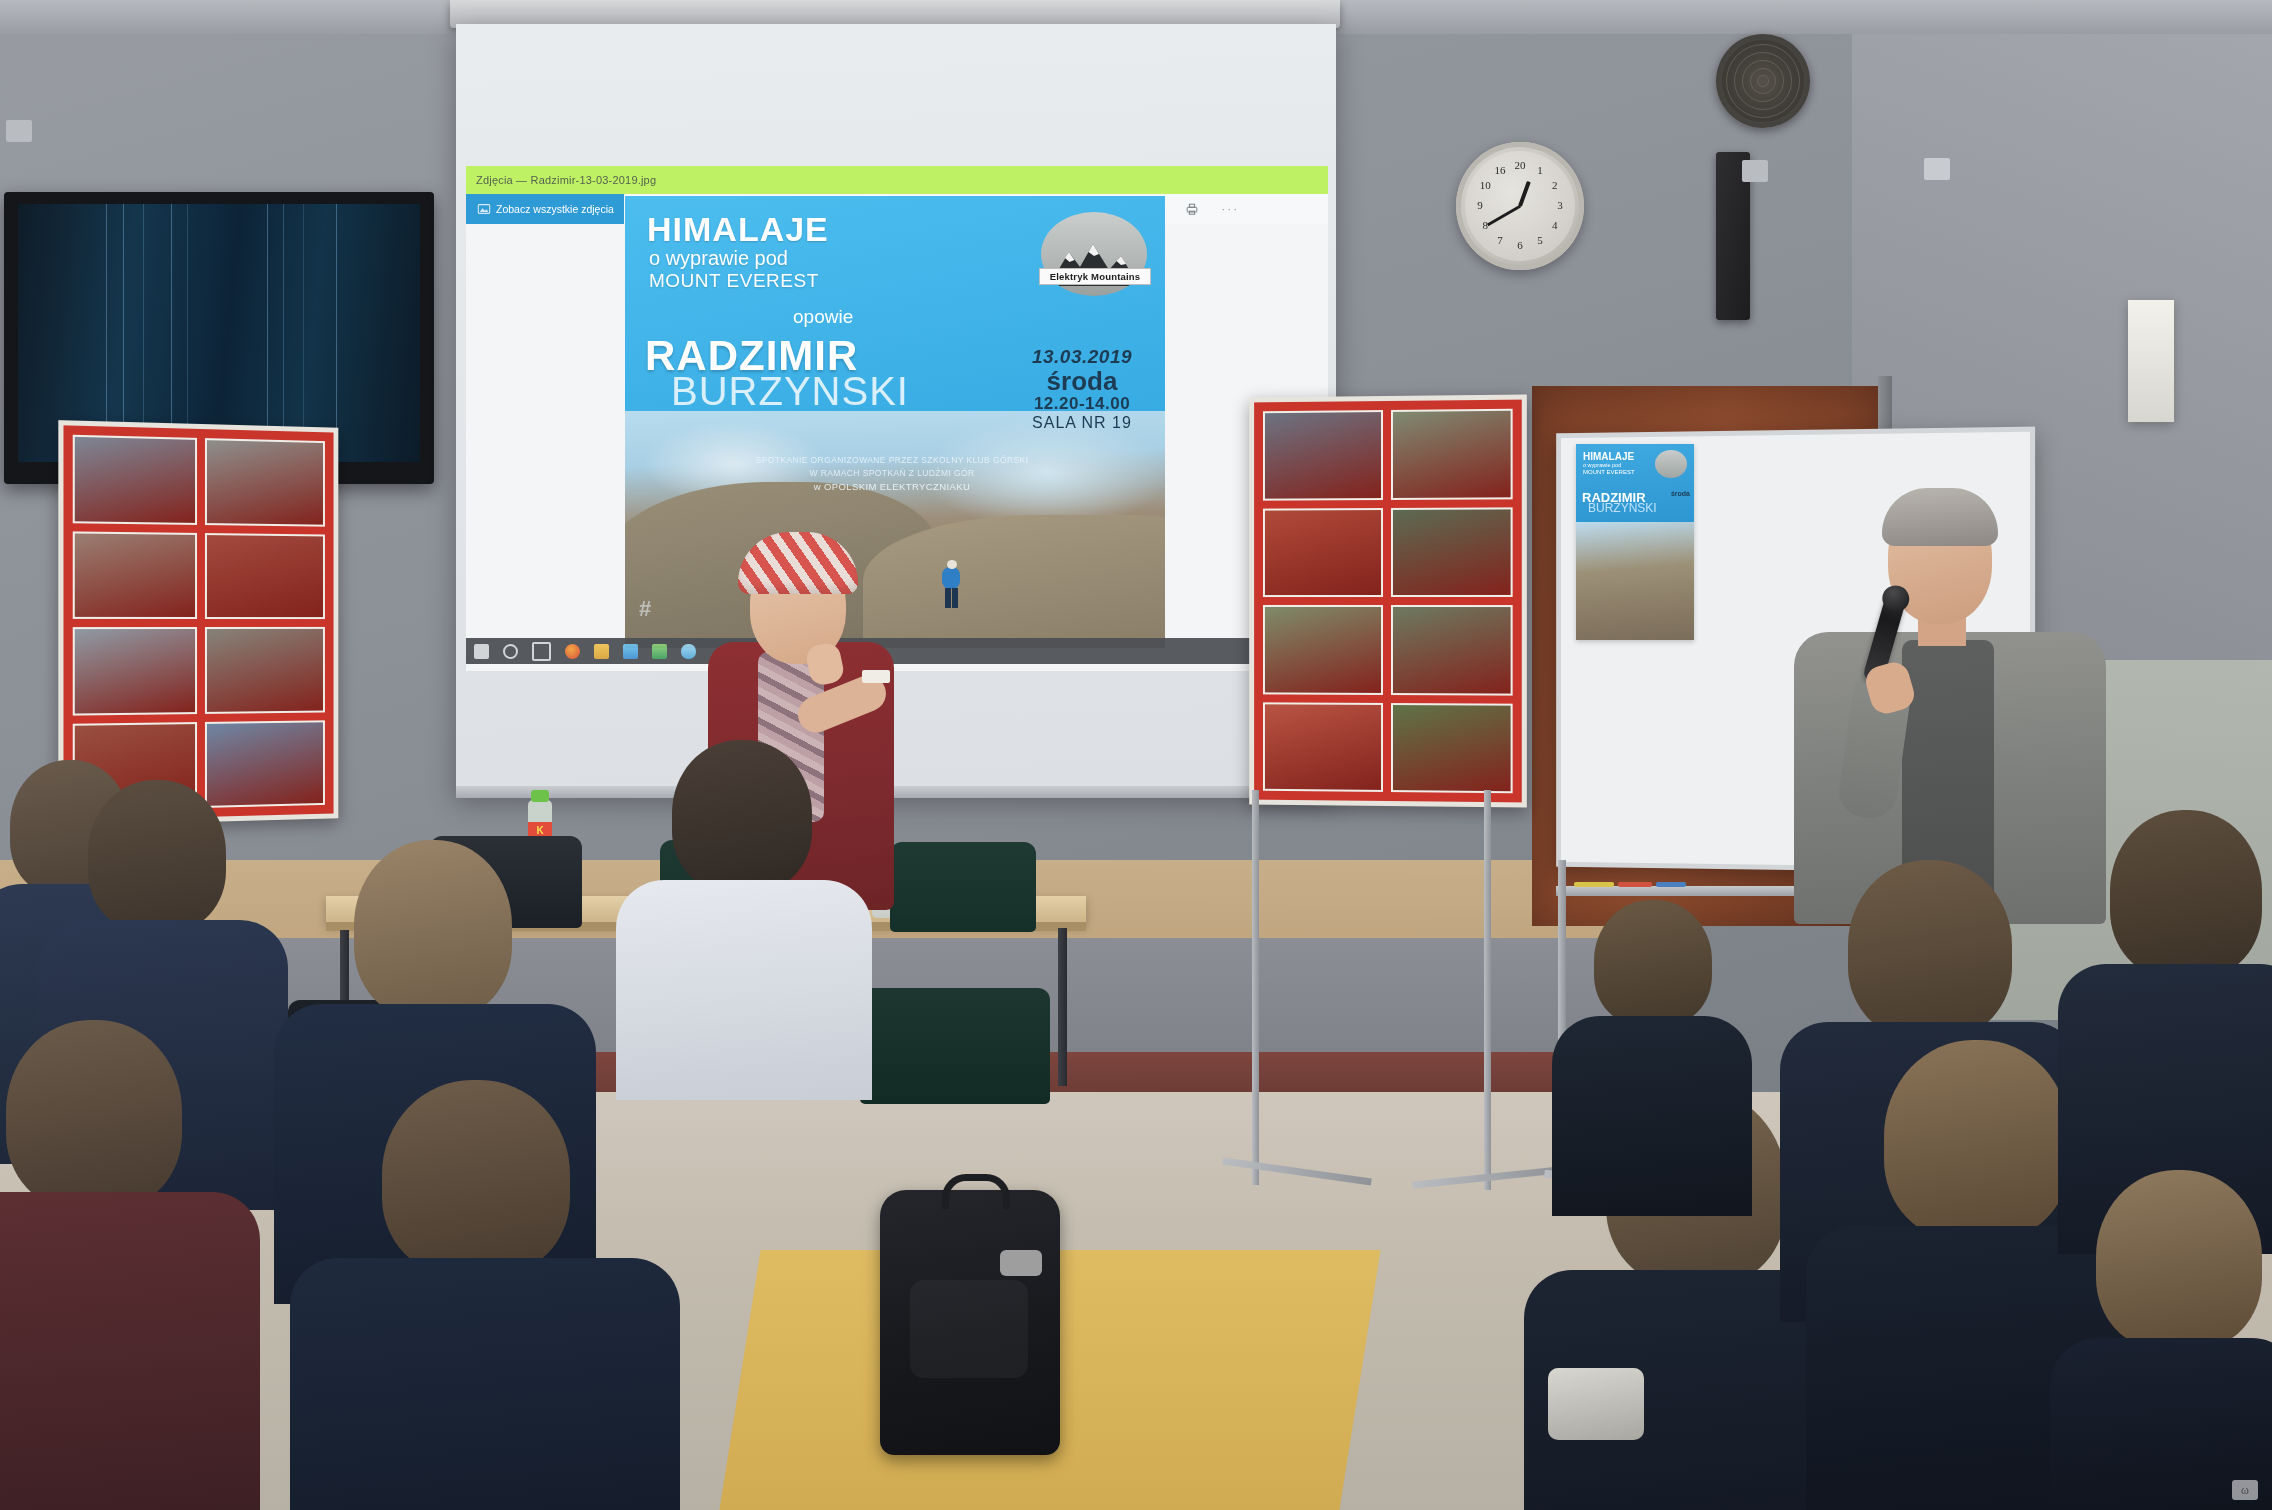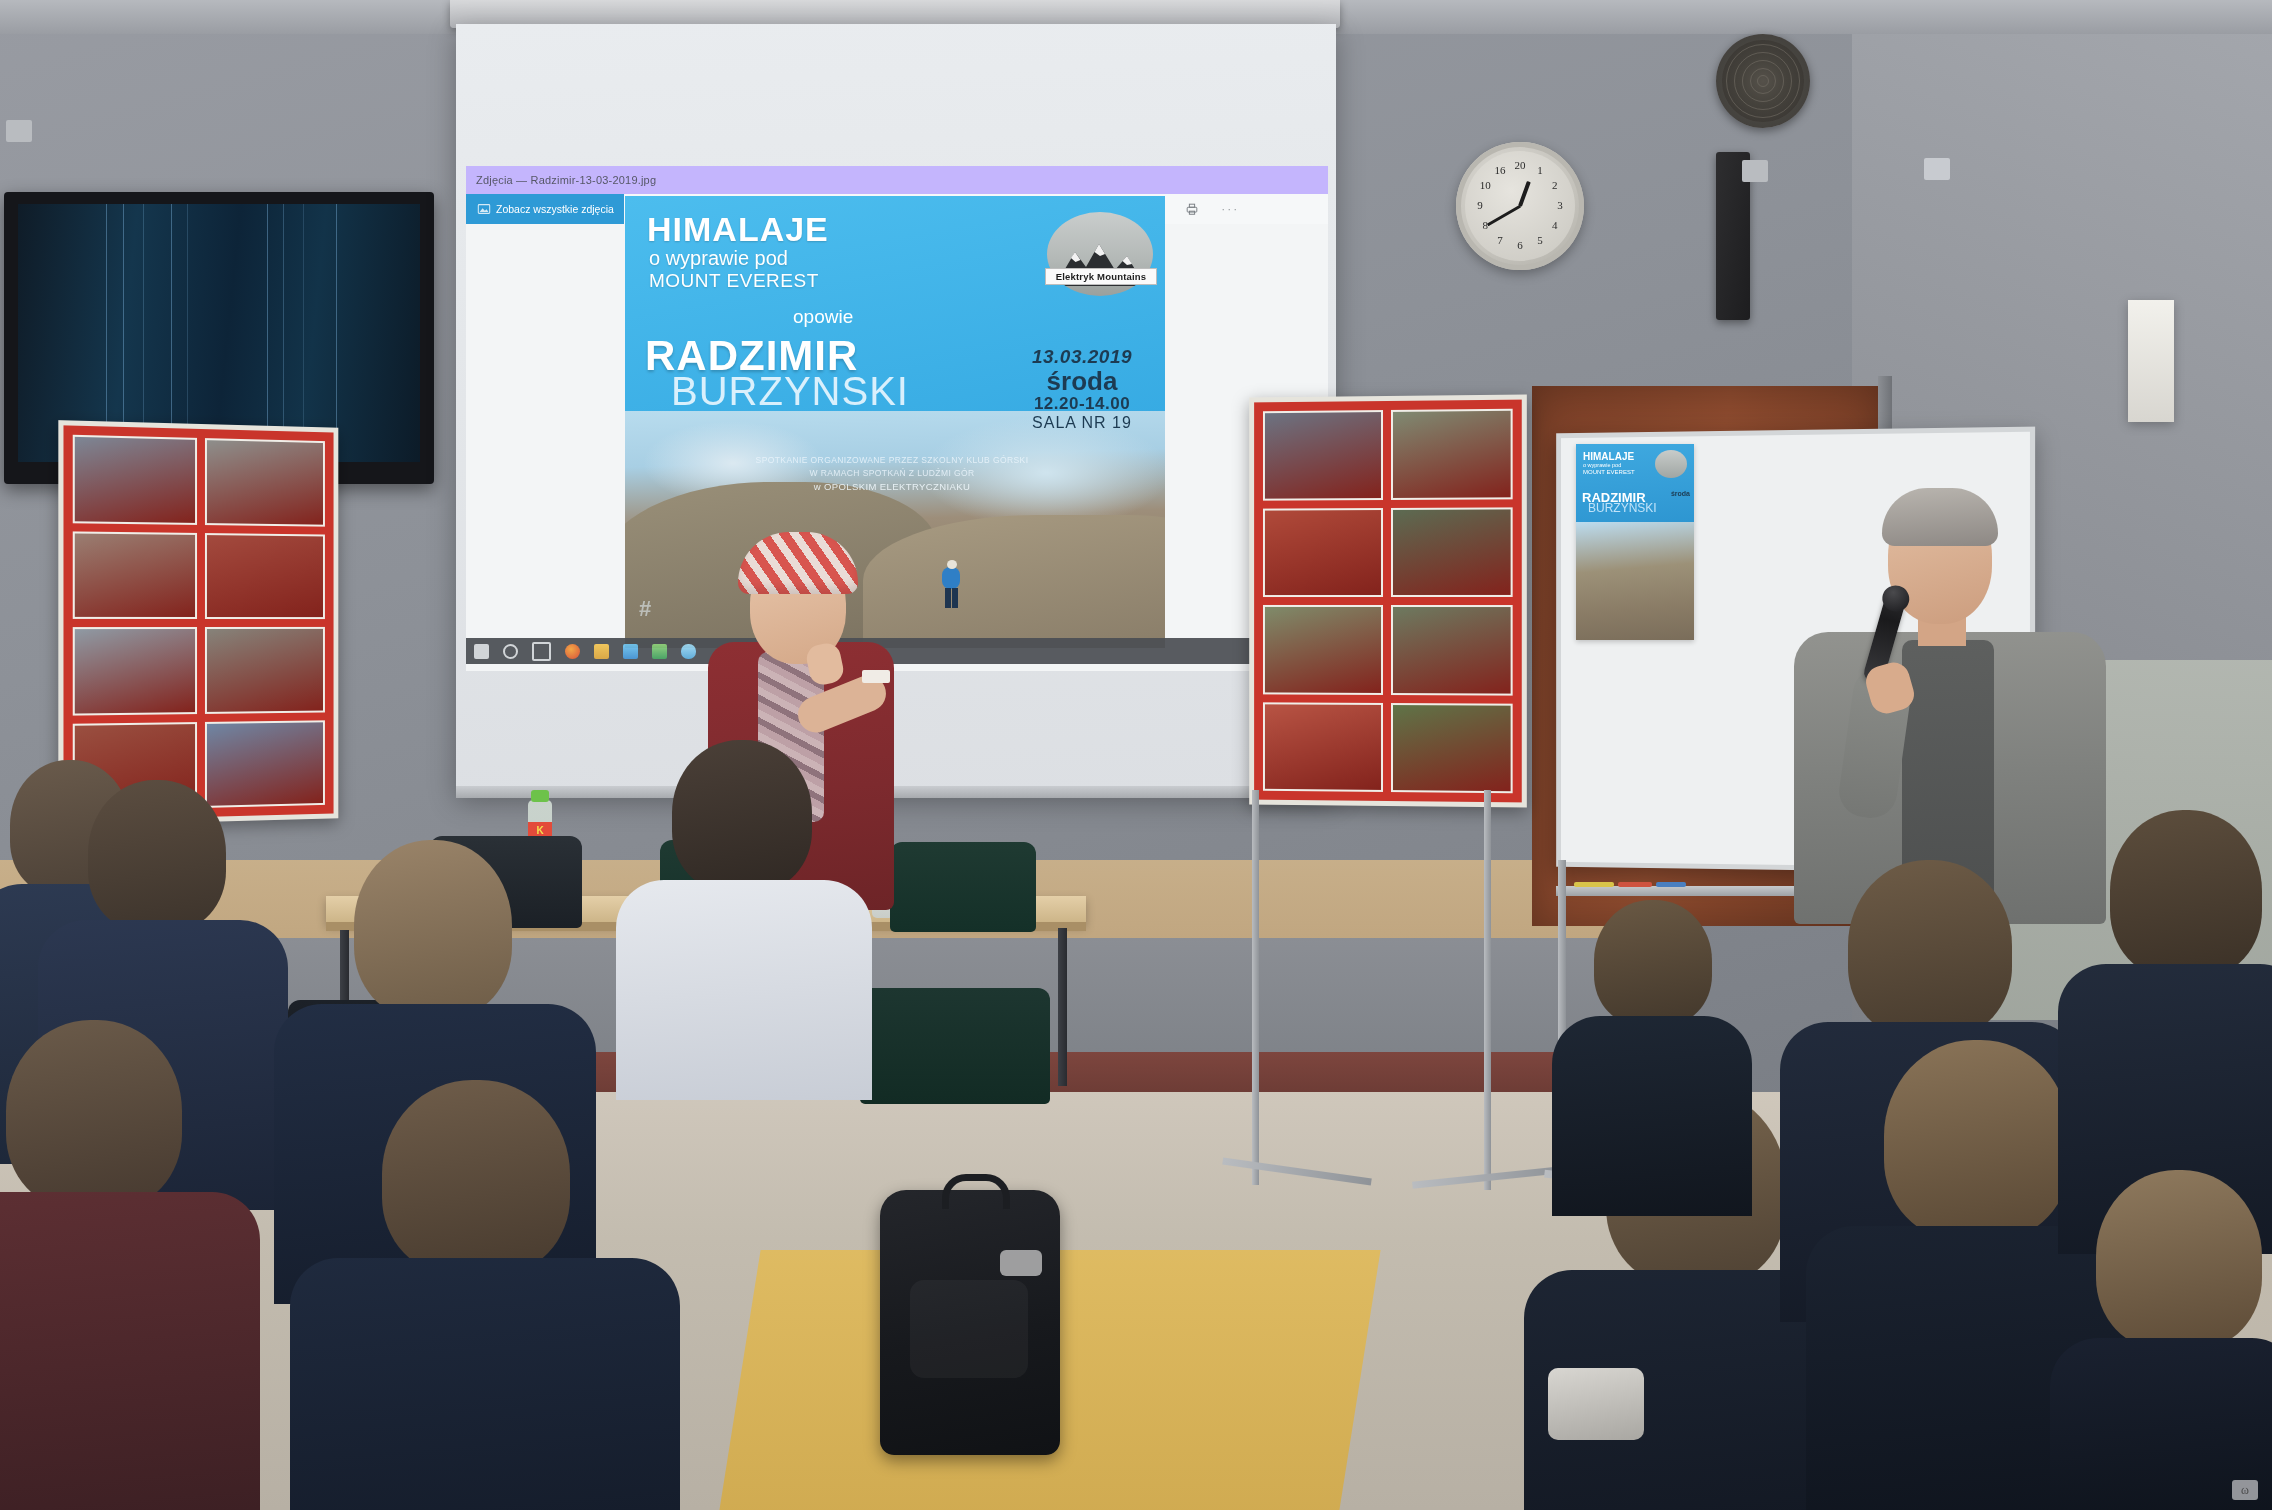--- a/index.html
+++ b/index.html
@@ -34,21 +34,21 @@
     box-shadow:0 3px 8px rgba(0,0,0,.35);}
   #screen{left:456px;top:24px;width:880px;height:770px;
     background:linear-gradient(178deg,#e9ecef 0%,#e4e7ea 40%,#dcdfe3 100%);
     box-shadow:0 8px 26px rgba(0,0,0,.3);}
   #screen-bottom-bar{left:456px;top:786px;width:880px;height:12px;
     background:linear-gradient(180deg,#c9ccd0,#a8abaf);}
 
   
   #photos-app{left:466px;top:166px;width:862px;height:505px;
     background:#f3f5f6;overflow:hidden;}
-  #app-titlebar{height:28px;background:#c4b5fd;display:flex;align-items:center;
+  #app-titlebar{height:28px;background:#bef264;display:flex;align-items:center;
     padding-left:10px;}
   #app-title{font-size:11px;color:#43474d;letter-spacing:.2px;opacity:.85;}
   #app-toolbar{height:30px;background:#f6f8f9;display:flex;align-items:center;
     font-size:10.5px;color:#4a5056;}
   .tb-btn{display:flex;align-items:center;gap:5px;height:30px;padding:0 10px;
     white-space:nowrap;}
   .tb-btn.primary{background:#2e9ad6;color:#fff;}
   .tb-ico{width:15px;height:15px;display:inline-flex;align-items:center;
     justify-content:center;opacity:.8;}
   .tb-ico svg{width:14px;height:14px;}
@@ -74,21 +74,21 @@
   #poster-sub1{position:absolute;left:24px;top:52px;color:#fff;font-size:20px;
     line-height:1.05;text-shadow:0 1px 2px rgba(0,0,0,.15);}
   #poster-sub2{position:absolute;left:24px;top:74px;color:#fff;font-size:19px;
     letter-spacing:.5px;text-shadow:0 1px 2px rgba(0,0,0,.15);}
   #poster-opowie{position:absolute;left:168px;top:110px;color:#fff;font-size:19px;}
   #poster-name{position:absolute;left:20px;top:140px;color:#fff;
     font-size:42px;font-weight:bold;letter-spacing:1px;line-height:.95;
     text-shadow:0 2px 3px rgba(0,0,0,.2);}
   #poster-surname{position:absolute;left:46px;top:176px;color:#eaf7ff;
     font-size:40px;letter-spacing:1px;line-height:.95;opacity:.9;}
-  #poster-logo{position:absolute;right:12px;top:16px;width:106px;height:92px;}
+  #poster-logo{position:absolute;right:18px;top:16px;width:106px;height:92px;}
   #logo-oval{position:absolute;left:0;top:0;width:106px;height:84px;border-radius:50%;
     background:linear-gradient(180deg,#c9cdcc 0%,#b4b9b7 55%,#9aa09d 100%);
     overflow:hidden;}
   #logo-peaks{position:absolute;left:8px;bottom:10px;width:90px;height:50px;}
   #logo-band{position:absolute;left:-2px;top:56px;width:110px;
     background:#fafafa;border:1px solid #bdbdbd;text-align:center;
     font-size:9.5px;font-weight:bold;color:#1d1d1d;padding:2px 0;letter-spacing:.2px;}
   #poster-date{position:absolute;right:12px;top:150px;width:142px;text-align:center;
     color:#1d3b52;}
   #pd-date{font-size:19px;font-weight:bold;letter-spacing:.5px;font-style:italic;}

